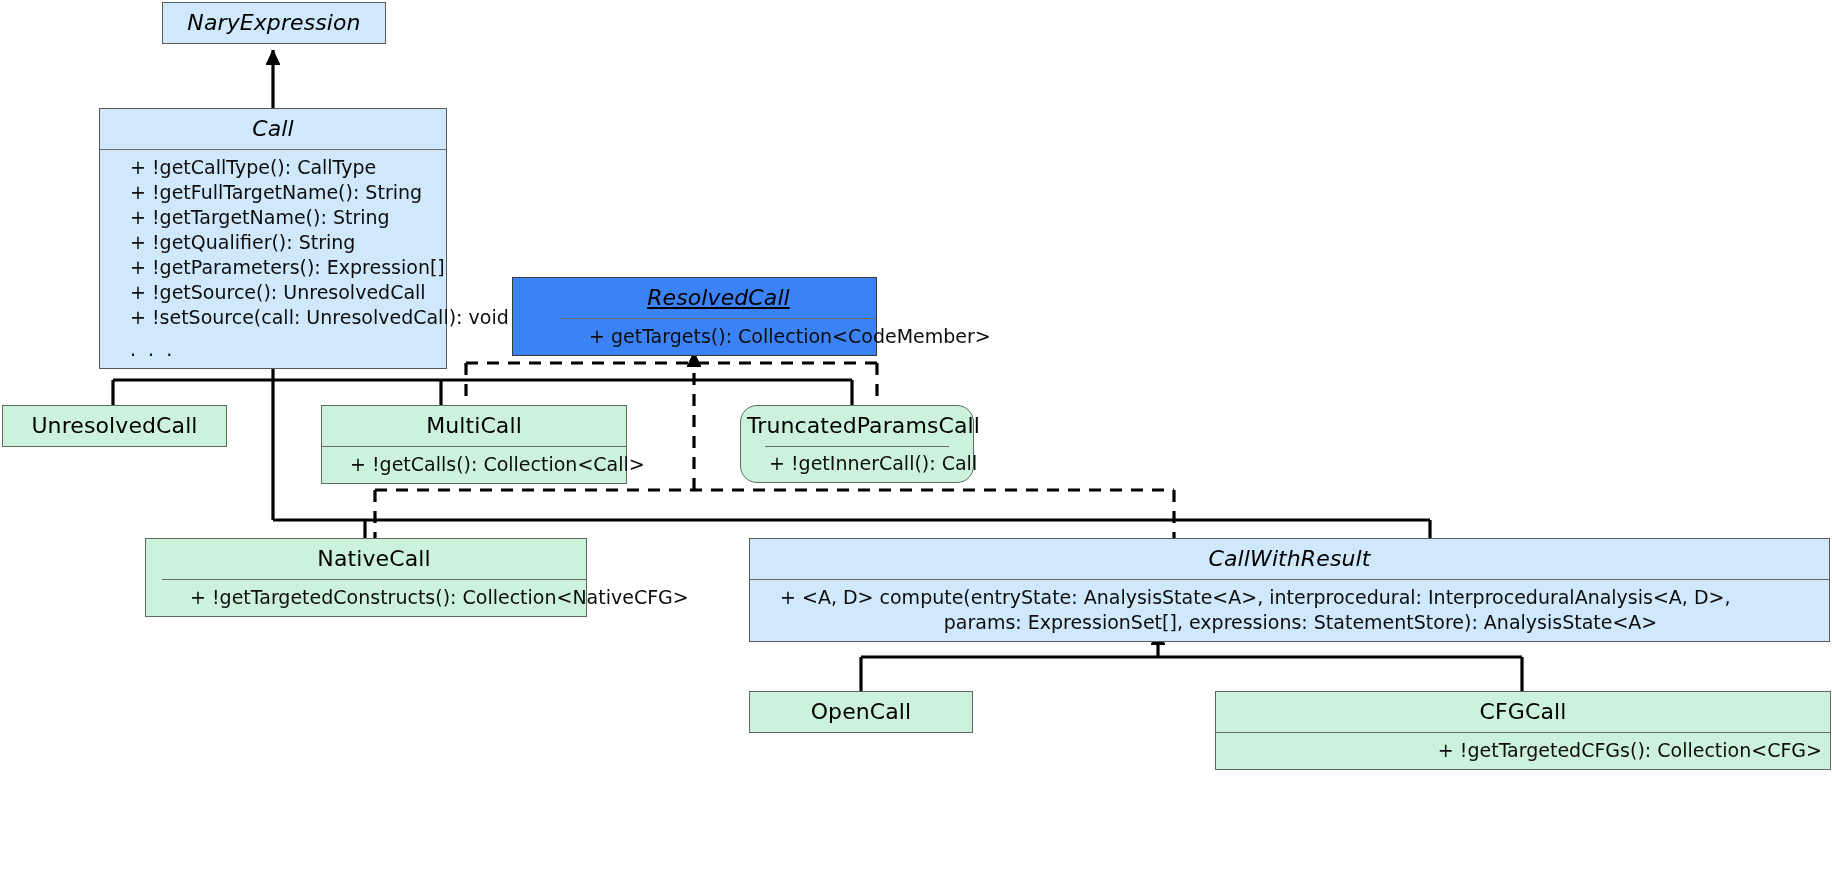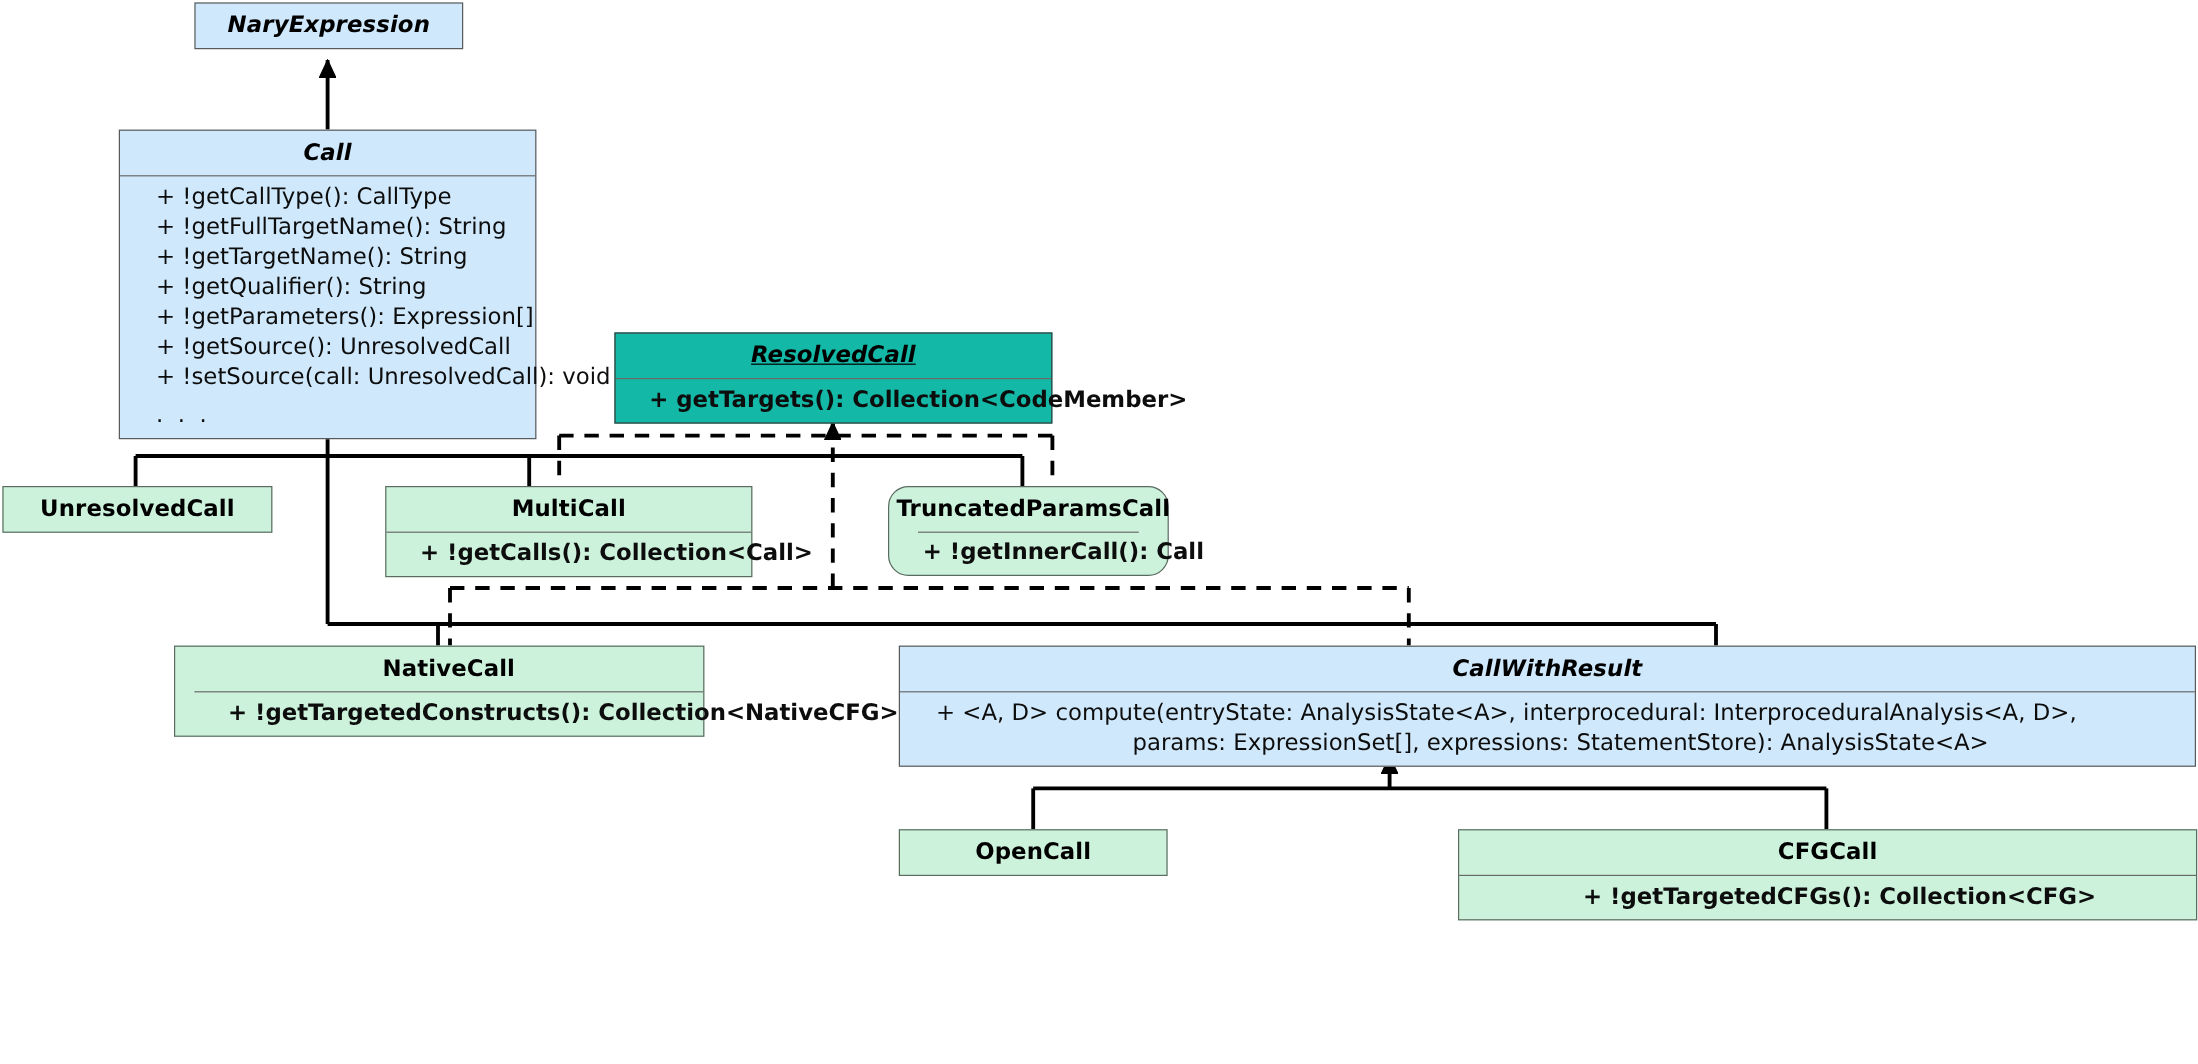--- a/index.html
+++ b/index.html
@@ -27,26 +27,26 @@
   }
   .uml-class {
     position: absolute;
     box-sizing: border-box;
     border: 1.6px solid #4d4d4d;
     background: #ffffff;
     z-index: 5;
   }
   .uml-class.blue   { background: #cfe8fb; border-color: #5a5a5a; }
   .uml-class.green  { background: #ccf2dc; border-color: #5a6b5f; }
-  .uml-class.orange { background: #14b8a6; border-color: #3a3a3a; }
+  .uml-class.orange { background: #3b82f6; border-color: #3a3a3a; padding-left: 48px; }
 
   .uml-title {
     text-align: center;
-    font-size: 19px;
-    font-weight: bold;
+    font-size: 22px;
+    font-weight: normal;
     padding: 7px 6px 8px 6px;
     color: #000;
     letter-spacing: 0.1px;
     white-space: nowrap;
   }
   .uml-title.italic { font-style: italic; }
   .uml-title .underline-span { text-decoration: underline; }
 
   .uml-compartment {
     border-top: 1.6px solid #6a6a6a;
@@ -63,21 +63,21 @@
     width: 85%;
   }
   .uml-row {
     font-size: 19px;
     color: #0d0d0d;
     line-height: 1.32;
     white-space: nowrap;
     margin-left: 20px;
   }
   .uml-row.dots { letter-spacing: 3px; padding-top: 6px; }
-  .uml-row.centered { text-align: center; font-weight: bold; }
+  .uml-row.centered { text-align: right; }
   .uml-row.indent-cont { text-align: center; }
 
   
   #box-nary        { left: 162px;  top: 2px;   width: 224px; }
   #box-call        { left: 99px;   top: 108px; width: 348px; }
   #box-resolved    { left: 512px;  top: 277px; width: 365px; }
   #box-unresolved  { left: 2px;    top: 405px; width: 225px; }
   #box-multi       { left: 321px;  top: 405px; width: 306px; }
   #box-truncated   { left: 740px;  top: 405px; width: 234px; border-radius: 17px; }
   #box-native      { left: 145px;  top: 538px; width: 442px; padding-left: 16px; }

